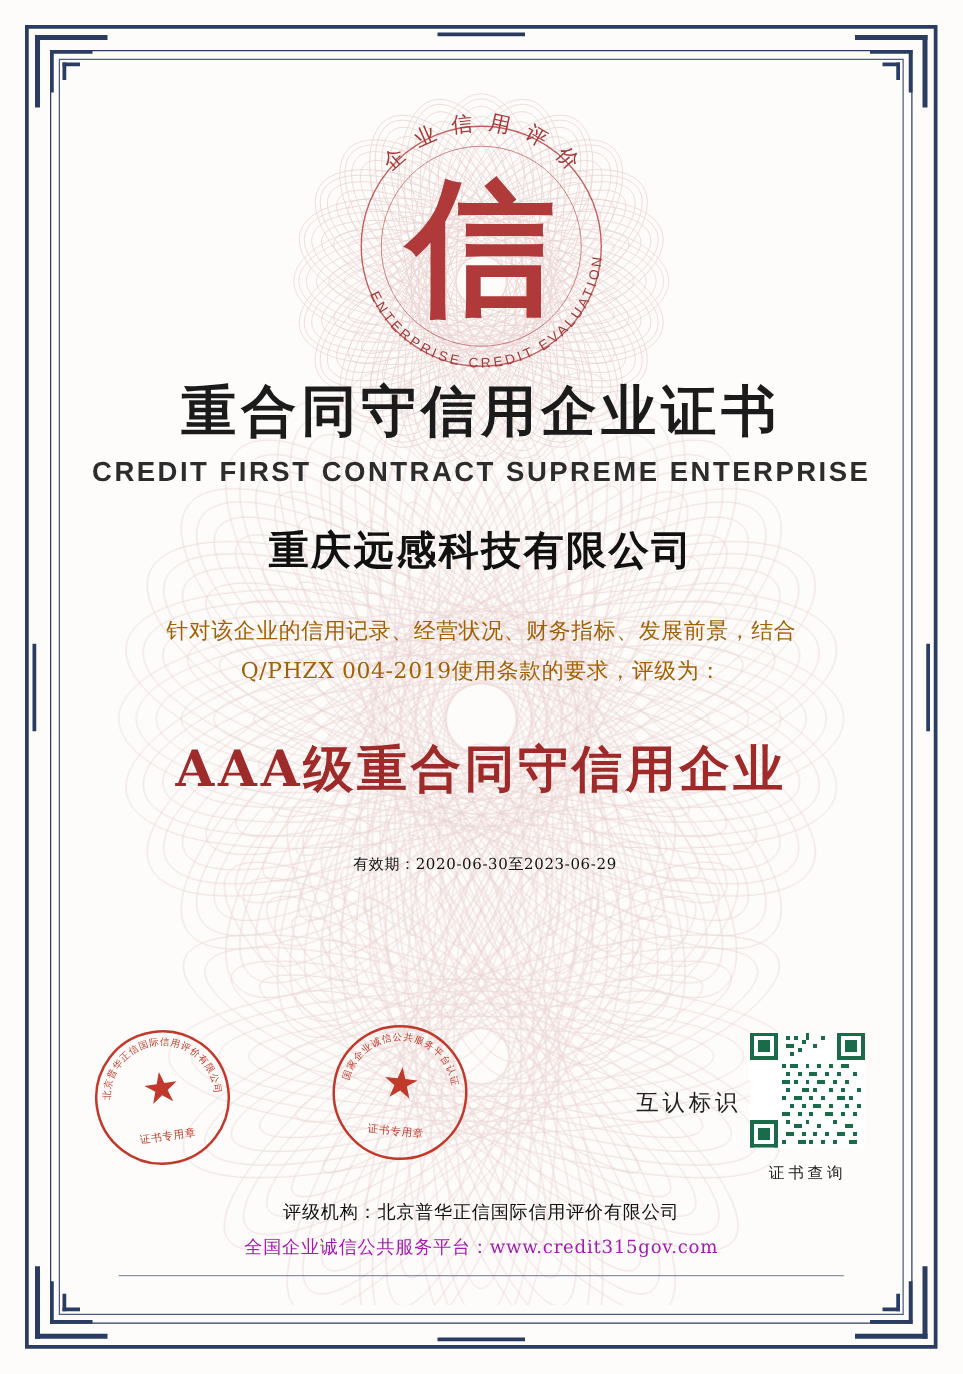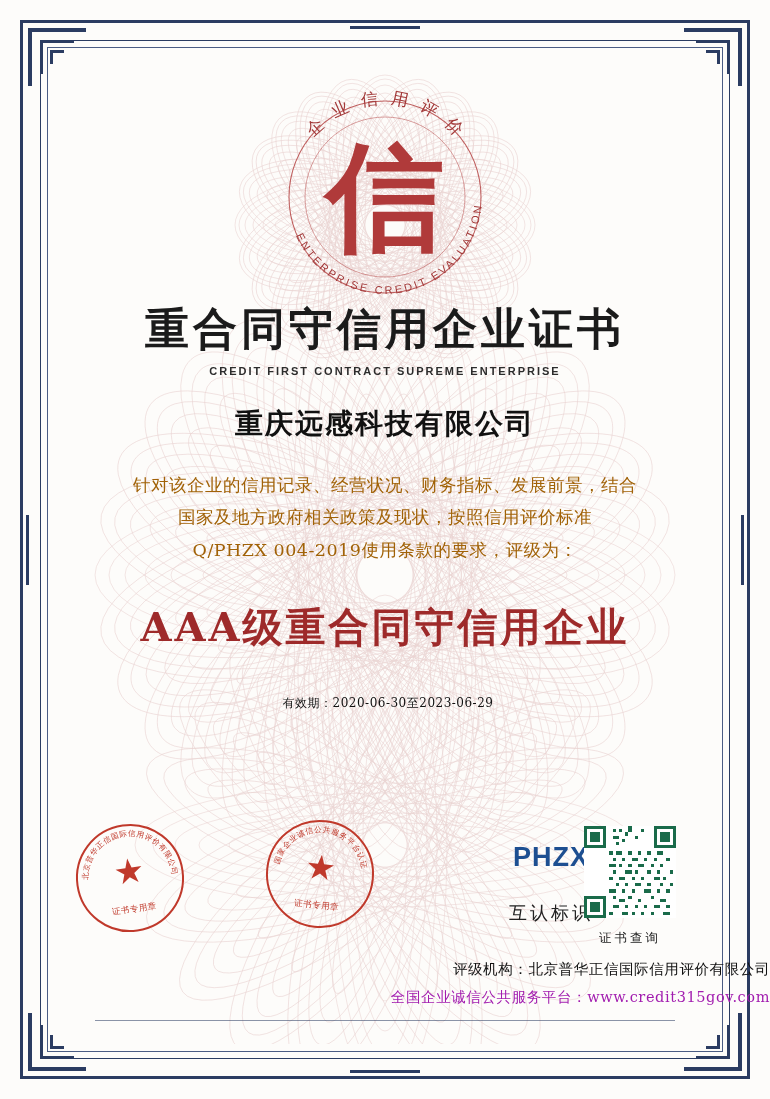--- a/index.html
+++ b/index.html
@@ -84,31 +84,31 @@
   }
   .title-cn{
     font-family:"DejaVu Serif", serif;
     font-size:44px;font-weight:700;color:#1b1b1b;
     letter-spacing:4px;
     margin:0 0 6px 0;
     white-space:nowrap;
   }
   .title-en{
     font-family:"Liberation Sans", sans-serif;
-    font-size:11px;color:#2c2c2c;font-weight:600;
+    font-size:22px;color:#2c2c2c;font-weight:600;
     letter-spacing:2.0px;
     margin:0 0 28px 0;
   }
   .cert-no{
     font-size:22px;color:#111;letter-spacing:1px;margin:0 0 22px 0;
     font-family:"DejaVu Serif", serif;
   }
   .company{
     font-family:"DejaVu Serif", serif;
-    font-size:28px;font-weight:700;color:#111;
+    font-size:32px;font-weight:700;color:#111;
     letter-spacing:2px;margin:0 0 26px 0;
   }
   .body-text{
     font-family:"DejaVu Serif", serif;
     font-size:17.5px;color:#a16207;line-height:1.85;
     letter-spacing:.5px;
     margin:0 auto 34px auto;width:560px;
   }
   .grade{
     font-family:"DejaVu Serif", serif;
@@ -151,34 +151,34 @@
   }
   .phzx .logo{
     font-family:"Liberation Sans", sans-serif;
     font-size:27px;font-weight:700;color:#1d4f91;letter-spacing:1px;
   }
   .phzx .caption{
     margin-top:28px;font-size:18px;color:#222;letter-spacing:3px;
     font-family:"DejaVu Sans", sans-serif;
   }
   .qr-wrap{
-    position:absolute;right:22px;top:6px;width:104px;text-align:center;
+    position:absolute;right:6px;top:6px;width:104px;text-align:center;
   }
   .qr{
     width:92px;height:92px;margin:0 auto;
     background:#fff;
   }
   .qr-cap{
     margin-top:12px;font-size:12.5px;color:#222;letter-spacing:3px;
     font-family:"DejaVu Sans", sans-serif;
   }
 
   
   .footer{
-    position:absolute;left:0;right:0;bottom:92px;text-align:right;
+    position:absolute;left:0;right:0;bottom:92px;text-align:center;
     font-family:"DejaVu Serif", serif;
   }
   .footer .f1{font-size:14.5px;color:#111;letter-spacing:.6px;margin-bottom:9px;}
   .footer .f2{font-size:14.5px;color:#a21caf;letter-spacing:.6px;}
   .footer-rule{
     position:absolute;left:95px;right:95px;bottom:78px;height:1px;background:#2b3c62;opacity:.55;
   }
 </style>
 </head>
 <body>
@@ -314,21 +314,20 @@
     </svg>
     <div class="xin">信</div>
   </div>
 
   <div class="content">
     <h1 class="title-cn">重合同守信用企业证书</h1>
     <div class="title-en">CREDIT FIRST CONTRACT SUPREME ENTERPRISE</div>
     <div class="company">重庆远感科技有限公司</div>
     <div class="body-text">
       <div>针对该企业的信用记录、经营状况、财务指标、发展前景，结合</div>
-      <div>国家及地方政府相关政策及现状，按照信用评价标准</div>
       <div>Q/PHZX 004-2019使用条款的要求，评级为：</div>
     </div>
     <div class="grade">AAA级重合同守信用企业</div>
     <div class="validity">有效期：2020-06-30至2023-06-29</div>
   </div>
 
   <div class="seals">
 
     <div class="seal s1">
       <svg class="arc" viewBox="0 0 104 104" xmlns="http://www.w3.org/2000/svg">
@@ -350,21 +349,20 @@
           </defs>
         <text font-family="DejaVu Sans, sans-serif" font-size="7.6" fill="#c0392b" letter-spacing="0.8">
           <textPath href="#sealArc2" startOffset="4%">国家企业诚信公共服务平台认证</textPath>
         </text>
       </svg>
       <div class="star">★</div>
       <div class="sealtext">证书专用章</div>
     </div>
 
     <div class="phzx">
-      <div class="logo">PHZX</div>
       <div class="caption">互认标识</div>
     </div>
 
     <div class="qr-wrap">
       <div class="qr">
         <svg width="92" height="92" viewBox="0 0 29 29" xmlns="http://www.w3.org/2000/svg" shape-rendering="crispEdges">
           <rect width="29" height="29" fill="#fff"></rect>
           <g fill="#1a6b4a">
             <rect x="0" y="0" width="7" height="1"></rect>
               <rect x="0" y="6" width="7" height="1"></rect>

